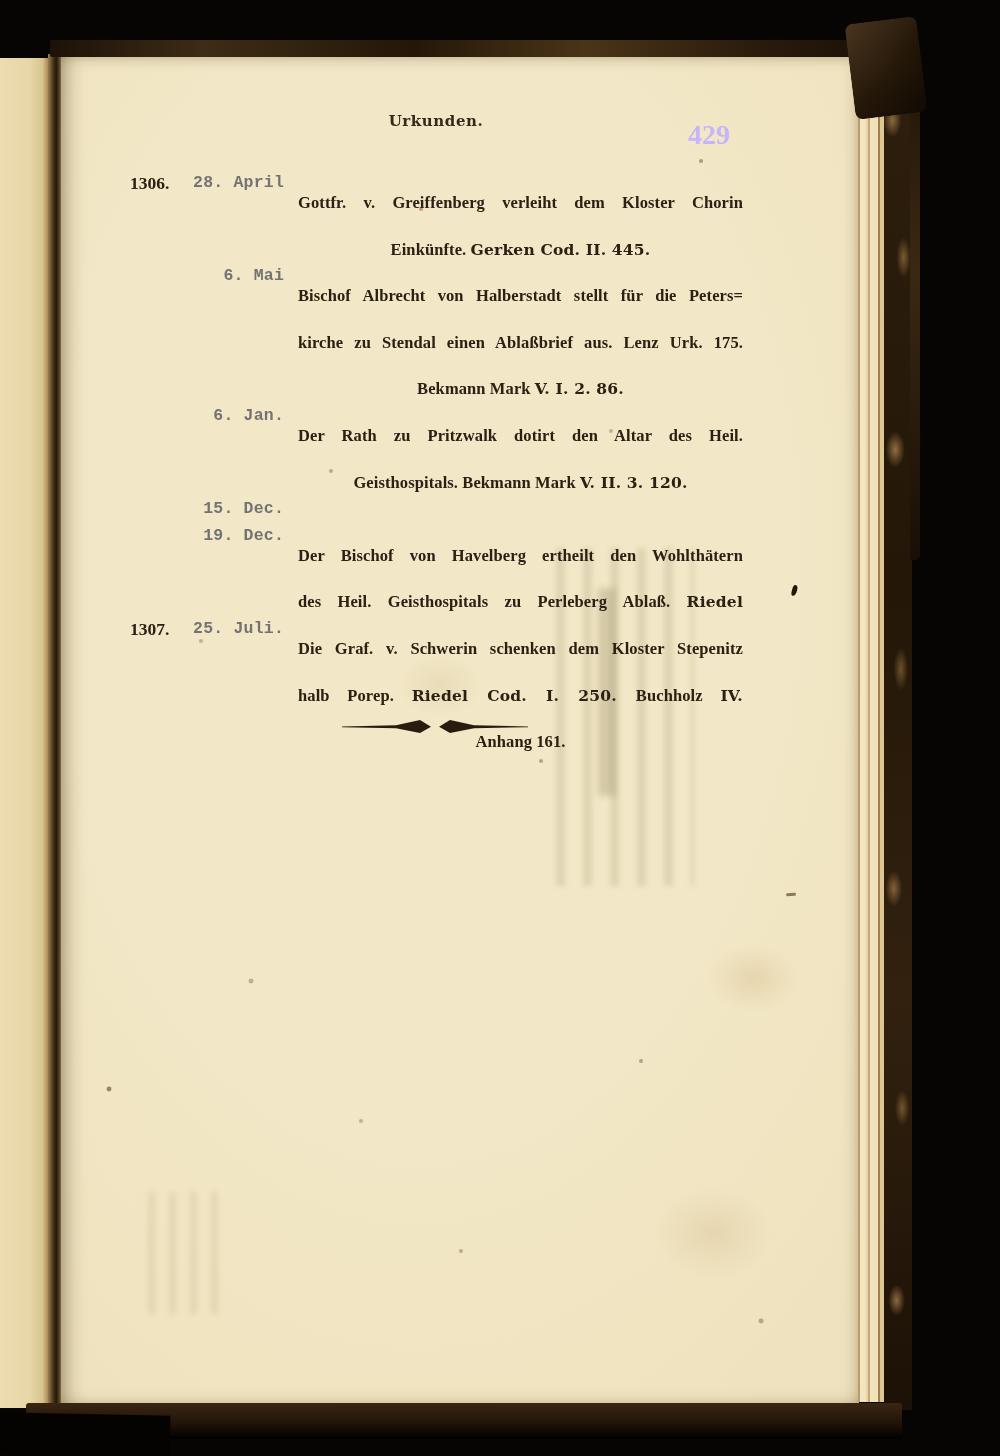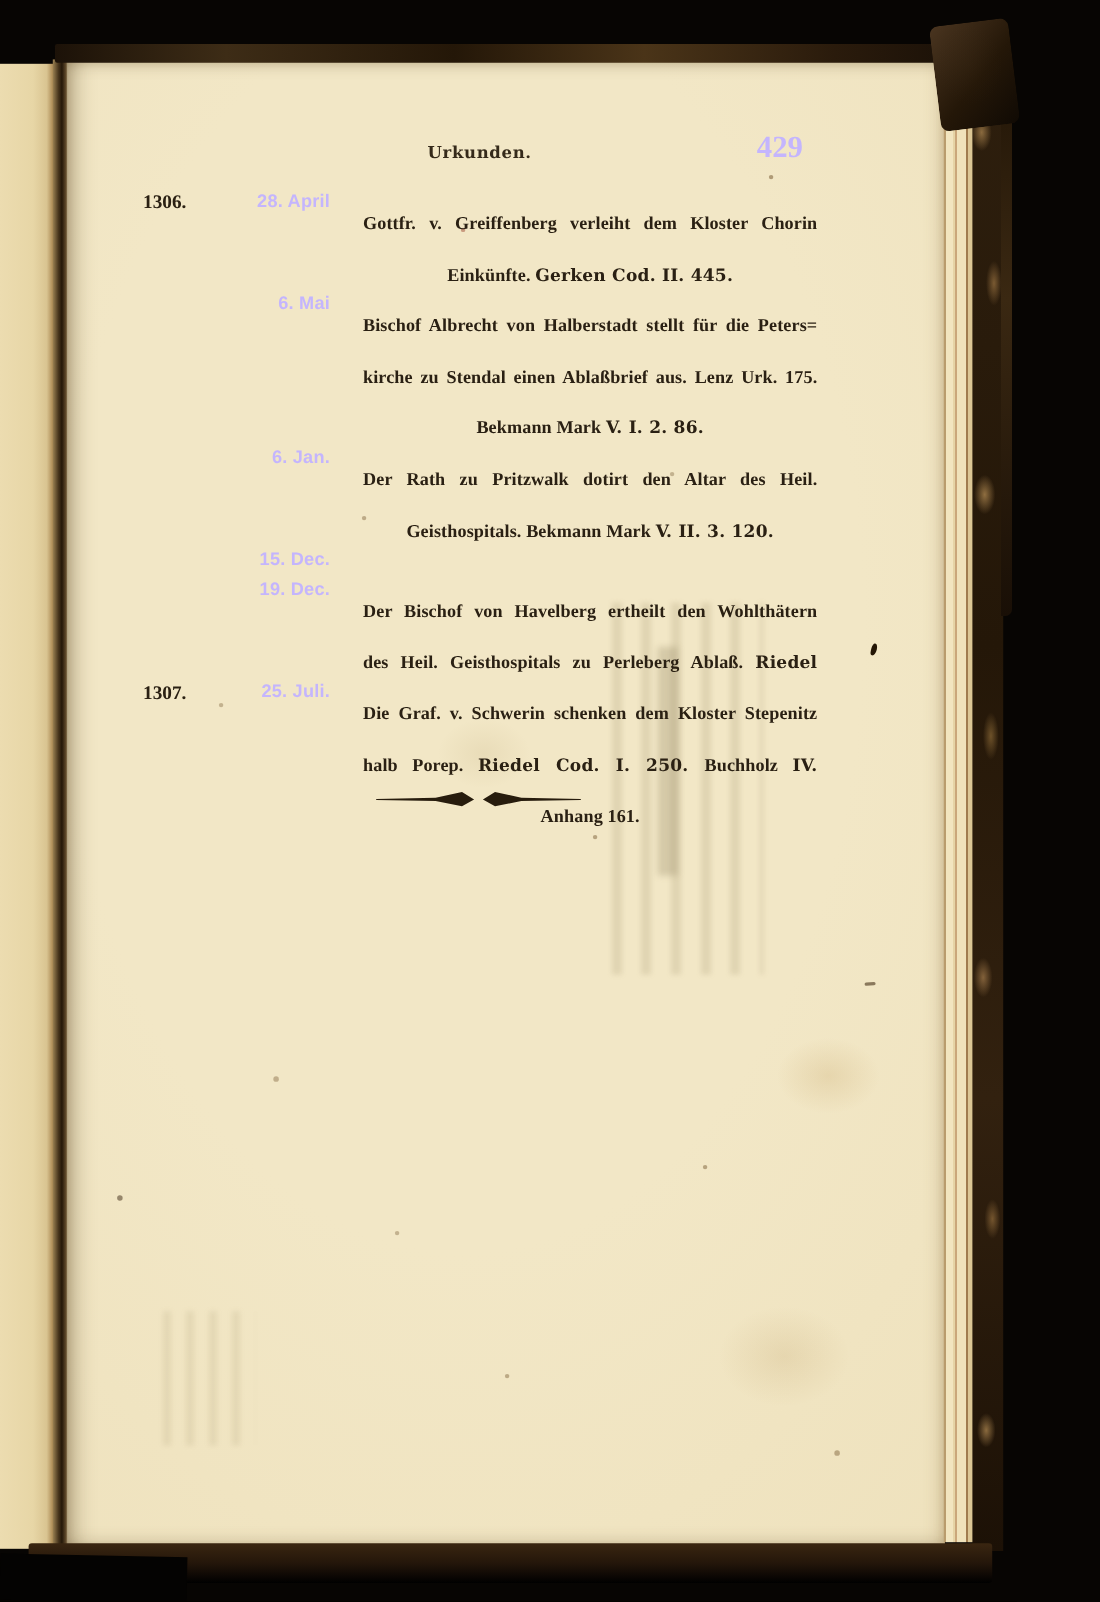--- a/index.html
+++ b/index.html
@@ -61,29 +61,29 @@
     background:#241605;transform:rotate(14deg);}
   .ink-dash{position:absolute;left:786px;top:893px;width:10px;height:3px;background:rgba(70,48,24,.6);
     border-radius:2px;transform:rotate(-4deg);}
   .specks{position:absolute;left:0;top:0;width:2px;height:2px;background:transparent;border-radius:50%;
     box-shadow:108px 1088px 0 1.5px rgba(60,40,20,.5), 420px 208px 0 1px rgba(150,60,40,.45),
       700px 160px 0 1px rgba(110,80,40,.5), 330px 470px 0 1px rgba(110,80,40,.4),
       540px 760px 0 1px rgba(110,80,40,.45), 250px 980px 0 1.5px rgba(120,90,50,.4),
       640px 1060px 0 1px rgba(110,80,40,.45), 460px 1250px 0 1px rgba(110,80,40,.4),
       760px 1320px 0 1.5px rgba(120,90,50,.45), 200px 640px 0 1px rgba(110,80,40,.35),
       610px 430px 0 1px rgba(110,80,40,.35), 360px 1120px 0 1px rgba(110,80,40,.35);}
-  .running-title{position:absolute;left:130px;top:130px;width:612px;text-align:center;
+  .running-title{position:absolute;left:130px;top:112px;width:612px;text-align:center;
     font-size:15px;font-weight:700;letter-spacing:.6px;color:#352a1a;}
   .folio{position:absolute;left:688px;top:119px;width:60px;font-family:"Liberation Serif",serif;
     font-size:28px;font-weight:700;color:#c4b5fd;}
   .entries{position:absolute;left:130px;top:170px;width:613px;}
-  .entry{display:grid;grid-template-columns:52px 102px 1fr;column-gap:16px;}
+  .entry{display:grid;grid-template-columns:52px 102px 1fr;column-gap:0;}
   .ycell{font-family:"Liberation Serif",serif;font-weight:700;font-size:17.5px;line-height:26.6px;color:#2a2013;}
-  .dcell{text-align:right;font-weight:700;font-size:16.5px;line-height:26.6px;color:#c4b5fd;
-    font-family:Liberation Sans, sans-serif;letter-spacing:.2px;}
+  .dcell{text-align:right;font-weight:700;font-size:16.5px;line-height:26.6px;color:#737373;
+    font-family:Liberation Mono, monospace;letter-spacing:.2px;}
   .txt{padding-left:14px;}
   .ln{line-height:26.6px;font-size:16.5px;color:#2a2013;margin-top:20px;}
   .ln.fill{text-align:justify;text-align-last:justify;}
   .ln.last{text-align:center;}
   .fr{font-family:"Liberation Serif",serif;font-weight:700;letter-spacing:.1px;}
   .an{font-family:"DejaVu Serif",serif;font-weight:600;font-size:15.5px;letter-spacing:.2px;}
   .divider{position:absolute;left:340px;top:715px;width:190px;height:24px;}
 </style>
 </head>
 <body>

